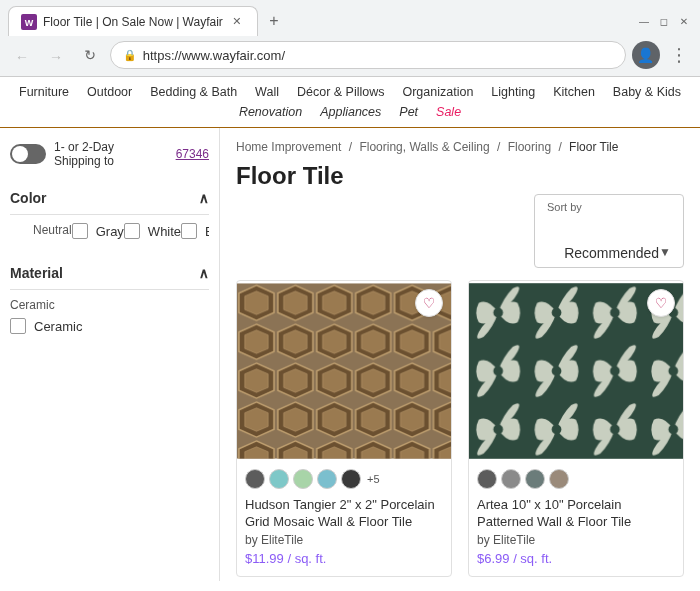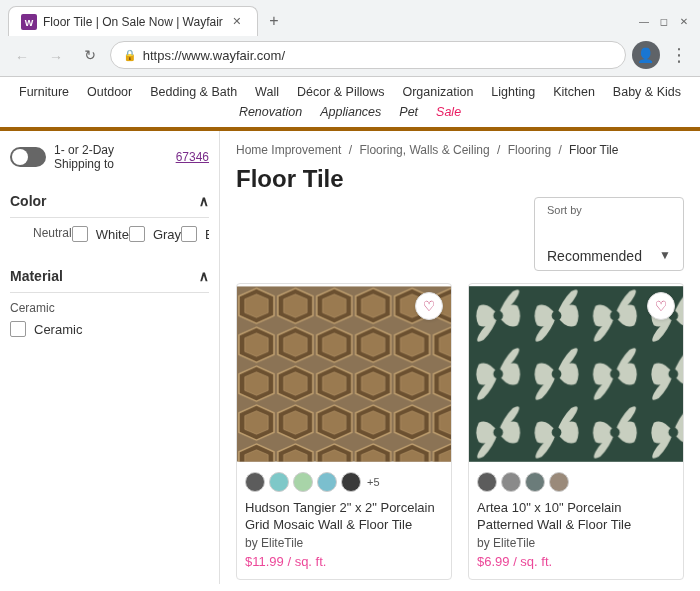--- a/index.html
+++ b/index.html
@@ -17,21 +17,21 @@
     .browser-addressbar { display: flex; align-items: center; padding: 4px 8px 6px 8px; gap: 6px; height: 40px; }
     .nav-btn { width: 28px; height: 28px; border-radius: 50%; display: flex; align-items: center; justify-content: center; color: #666; font-size: 14px; cursor: pointer; }
     .nav-btn.disabled { color: #bbb; cursor: default; }
     .address-bar { flex: 1; height: 28px; border: 1px solid #ccc; border-radius: 20px; display: flex; align-items: center; padding: 0 12px; background: #fff; font-size: 12px; color: #333; gap: 6px; }
     .address-bar .lock { color: #666; font-size: 11px; }
     .address-text { flex: 1; color: #333; font-size: 13px; }
     .profile-icon { width: 28px; height: 28px; border-radius: 50%; background: #5f6368; display: flex; align-items: center; justify-content: center; color: white; font-size: 14px; }
     .menu-dots { color: #666; font-size: 18px; cursor: pointer; padding: 0 4px; }
 
     
-    .site-nav { border-bottom: 4px solid #a16207; padding: 8px 0 0 0; }
+    .site-nav { border-bottom: 1px solid #a16207; padding: 8px 0 0 0; }
     .nav-main { display: flex; justify-content: center; gap: 18px; padding-bottom: 6px; }
     .nav-main a { text-decoration: none; color: #333; font-size: 12.5px; }
     .nav-sub { display: flex; justify-content: center; gap: 18px; padding-bottom: 8px; font-style: italic; }
     .nav-sub a { text-decoration: none; color: #333; font-size: 12.5px; }
     .nav-sub a.sale { color: #e91e63; }
 
     
     .page-layout { display: flex; height: calc(591px - 36px - 40px - 62px); }
 
     
@@ -53,36 +53,36 @@
     .breadcrumb { font-size: 12px; color: #666; margin-bottom: 8px; }
     .breadcrumb a { color: #666; text-decoration: none; }
     .breadcrumb .sep { margin: 0 4px; }
     .breadcrumb .current { color: #333; font-weight: 500; }
     .page-title { font-size: 24px; font-weight: bold; color: #222; margin-bottom: 4px; }
     .results-count { font-size: 13px; color: #555; margin-bottom: 12px; }
 
     .sort-bar { display: flex; justify-content: flex-end; margin-bottom: 12px; }
     .sort-dropdown { border: 1.5px solid #ccc; border-radius: 4px; padding: 6px 12px; font-size: 13px; display: flex; flex-direction: column; align-items: flex-start; min-width: 150px; cursor: pointer; position: relative; gap: 32px; }
     .sort-label { font-size: 11px; color: #666; }
-    .sort-value { font-size: 14px; color: #333; font-weight: 500; display: flex; justify-content: space-between; width: 100%; }
+    .sort-value { font-size: 14px; color: #333; font-weight: 500; display: flex; justify-content: flex-end; width: 100%; }
     .sort-arrow { font-size: 12px; color: #555; }
 
     .products-grid { display: grid; grid-template-columns: 1fr 1fr; gap: 16px; }
     .product-card { border: 1px solid #e0e0e0; border-radius: 4px; overflow: hidden; }
     .product-image-wrap { position: relative; }
     .wishlist-btn { position: absolute; top: 8px; right: 8px; width: 28px; height: 28px; border-radius: 50%; background: white; display: flex; align-items: center; justify-content: center; border: 1px solid #ddd; color: #c0396b; font-size: 14px; cursor: pointer; box-shadow: 0 1px 3px rgba(0,0,0,0.1); }
 
     .color-swatches { display: flex; gap: 4px; padding: 8px 8px 4px 8px; align-items: center; }
     .swatch { width: 20px; height: 20px; border-radius: 50%; border: 1px solid #ccc; flex-shrink: 0; }
     .swatch-more { font-size: 11px; color: #555; margin-left: 2px; }
 
     .product-info { padding: 4px 8px 10px 8px; }
     .product-name { font-size: 13px; color: #333; line-height: 1.3; margin-bottom: 2px; }
     .product-brand { font-size: 12px; color: #555; margin-bottom: 4px; }
-    .product-price { font-size: 13px; color: #ec4899; }
+    .product-price { font-size: 13px; color: #8b5cf6; }
 
     
     ::-webkit-scrollbar { width: 6px; }
     ::-webkit-scrollbar-track { background: #f1f1f1; }
     ::-webkit-scrollbar-thumb { background: #ccc; border-radius: 3px; }
   </style>
 </head>
 <body>
 
 <div class="browser-chrome">
@@ -148,25 +148,25 @@
 
     <div class="sidebar-section">
       <div class="sidebar-section-header">
         <span>Color</span>
         <span>∧</span>
       </div>
       <div class="sidebar-scroll">
         <div class="filter-group-label">Neutral</div>
         <div class="filter-item">
           <div class="filter-checkbox"></div>
+          <span>Gray</span>
+        </div>
+        <div class="filter-item">
+          <div class="filter-checkbox"></div>
           <span>White</span>
-        </div>
-        <div class="filter-item">
-          <div class="filter-checkbox"></div>
-          <span>Gray</span>
         </div>
         <div class="filter-item">
           <div class="filter-checkbox"></div>
           <span>Black</span>
         </div>
         <div class="filter-item">
           <div class="filter-checkbox"></div>
           <span>Beige</span>
         </div>
         <div class="filter-item">

